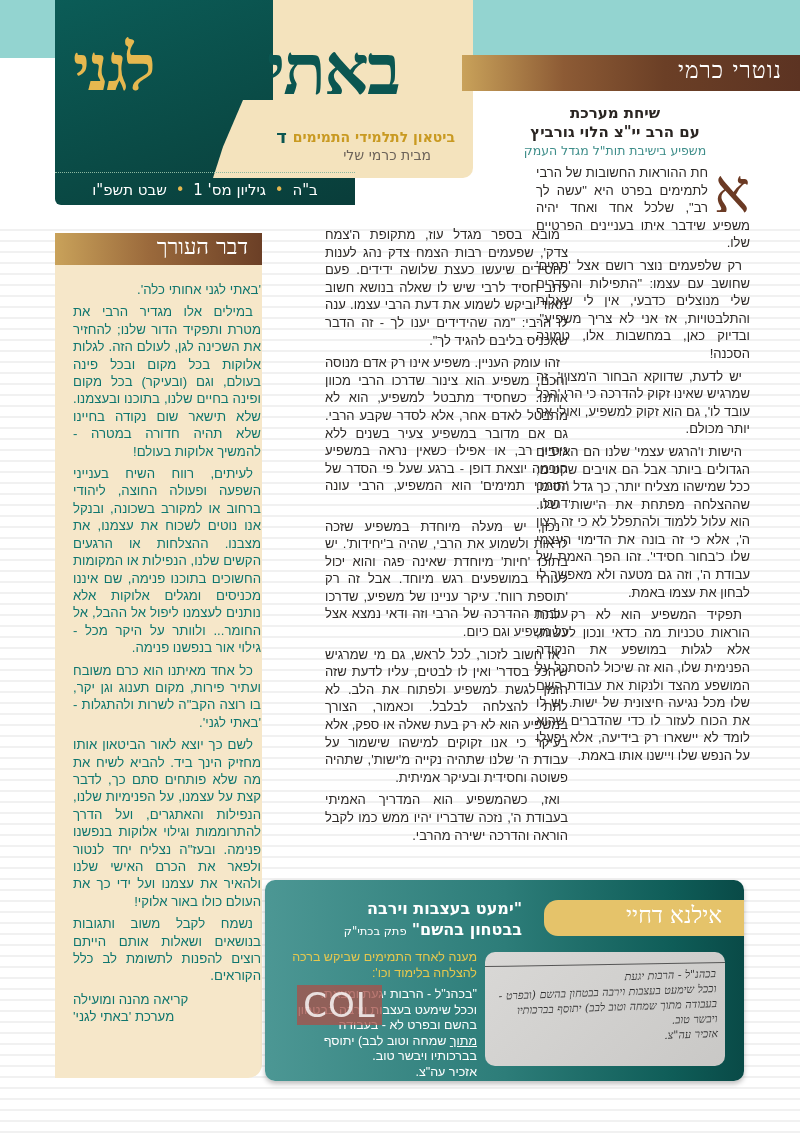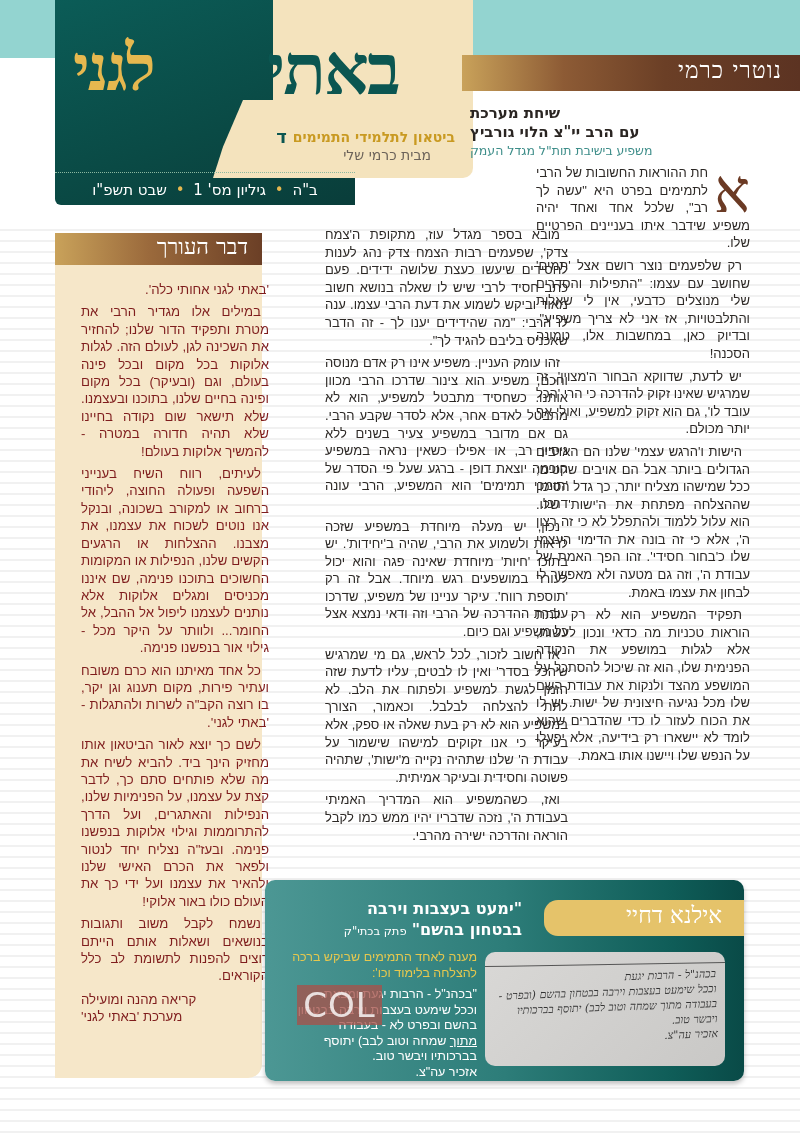--- a/index.html
+++ b/index.html
@@ -60,21 +60,21 @@
   
   .section-band {
     position: absolute; left: 462px; top: 55px; width: 338px; height: 36px;
     background: linear-gradient(90deg, #c9a25a 0%, #8d5b35 30%, #6b3f26 60%, #5c3322 100%);
     padding-left: 11px;
   }
   .section-band .band-title {
     position: absolute; right: 18px; top: 2px; direction: rtl;
     font-family: "DejaVu Serif", serif; font-size: 23px; color: #fff; letter-spacing: 1px;
   }
-  .interview-head { position: absolute; right: 40px; top: 104px; width: 290px; direction: rtl; text-align: left; }
+  .interview-head { position: absolute; right: 40px; top: 104px; width: 290px; direction: rtl; text-align: center; }
   .interview-head .h1 { font-weight: bold; font-size: 15px; line-height: 19px; color: #2a2522; }
   .interview-head .h3 { font-size: 12.5px; line-height: 17px; color: #3d8d89; }
 
   
   .col {
     position: absolute; direction: rtl; text-align: justify;
     font-family: "Liberation Sans", sans-serif; font-size: 13px; line-height: 17.6px; color: #2d2926;
   }
   .col p { margin-bottom: 5px; text-indent: 8px; }
   .col p.noindent { text-indent: 0; }
@@ -92,22 +92,22 @@
   }
   .editor-head {
     position: absolute; left: 0; top: 0; width: 207px; height: 32px;
     background: linear-gradient(90deg, #c9a25a 0%, #9b6a3c 45%, #6b3f26 100%);
   }
   .editor-head .title {
     position: absolute; right: 14px; top: 1px; direction: rtl;
     font-family: "DejaVu Serif", serif; font-size: 22px; color: #fff;
   }
   .editor-text {
-    position: absolute; left: 26px; top: 48px; width: 188px; direction: rtl; text-align: justify;
-    font-family: "Liberation Sans", sans-serif; font-size: 13.2px; line-height: 17.4px; color: #7f1d1d;
+    position: absolute; left: 18px; top: 48px; width: 188px; direction: rtl; text-align: justify;
+    font-family: "Liberation Sans", sans-serif; font-size: 13.2px; line-height: 17.4px; color: #0f766e;
   }
   .editor-text p { margin-bottom: 5px; text-indent: 8px; }
   .editor-text p.noindent { text-indent: 0; text-align: right; }
   .editor-text .sign { text-indent: 0; text-align: left; margin-top: 6px; }
 
   
   .ilana-box {
     position: absolute; left: 265px; top: 880px; width: 479px; height: 201px;
     background: linear-gradient(90deg, #4c9794 0%, #2d7d79 50%, #0f5d58 85%, #094a47 100%);
     border-radius: 10px; box-shadow: 0 3px 5px rgba(0,0,0,0.25);

